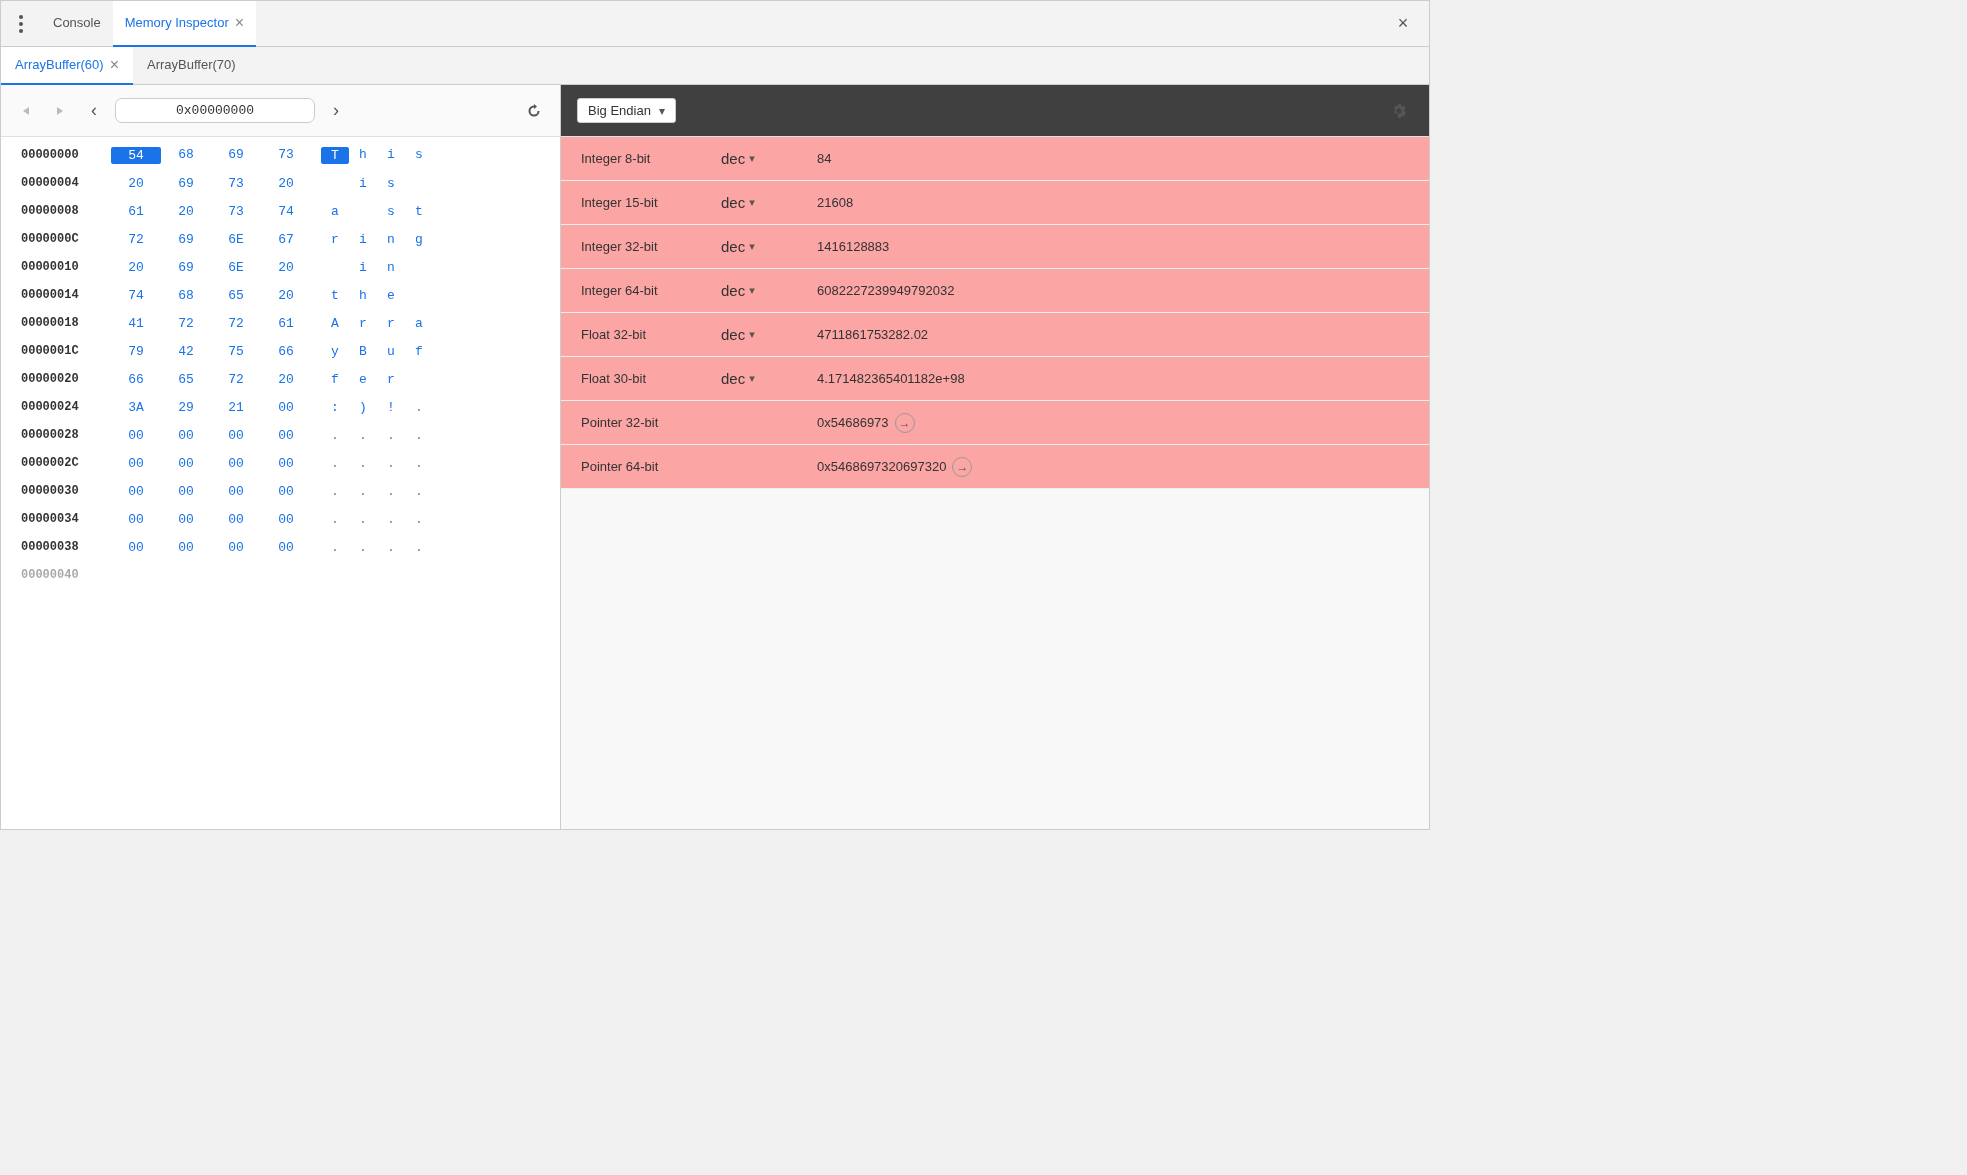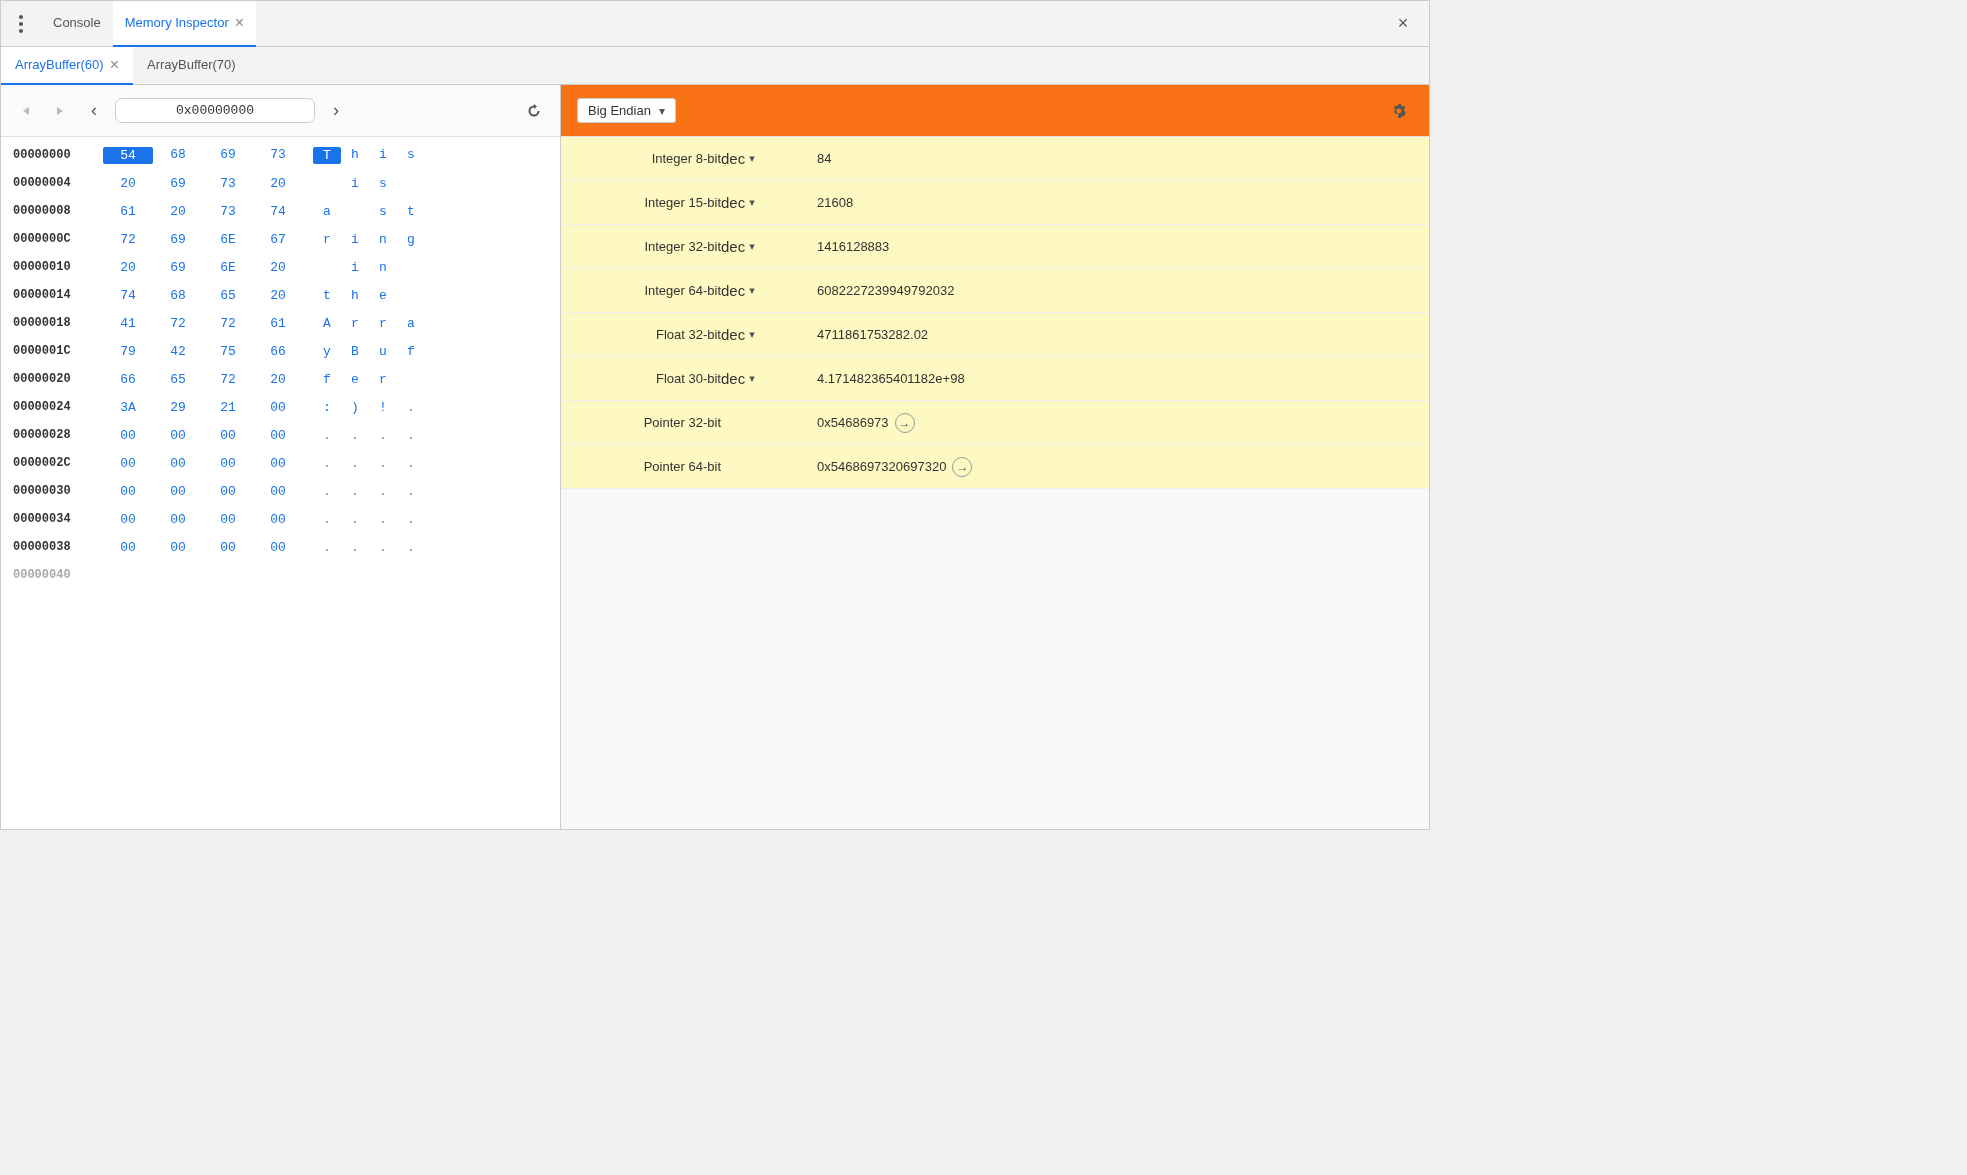--- a/index.html
+++ b/index.html
@@ -182,21 +182,21 @@
       cursor: pointer;
       color: #555;
       font-size: 16px;
       margin-left: auto;
     }
 
     
     .hex-content {
       flex: 1;
       overflow-y: auto;
-      padding: 4px 0;
+      padding: 4px 8px;
     }
 
     .hex-row {
       display: flex;
       align-items: center;
       padding: 2px 12px;
       height: 28px;
       gap: 0;
     }
 
@@ -260,21 +260,21 @@
       display: flex;
       flex-direction: column;
       background: #f8f8f8;
     }
 
     .right-panel-header {
       display: flex;
       align-items: center;
       padding: 8px 16px;
       border-bottom: 1px solid #e0e0e0;
-      background: #f97316;
+      background: #404040;
       height: 52px;
       gap: 8px;
     }
 
     .endian-select {
       display: flex;
       align-items: center;
       border: 1px solid #cccccc;
       border-radius: 3px;
       background: white;
@@ -304,22 +304,21 @@
       overflow-y: auto;
       padding: 0;
     }
 
     .value-row {
       display: flex;
       align-items: center;
       padding: 0 20px;
       height: 44px;
       border-bottom: 1px solid #eeeeee;
-      background: #fef9c3;
-      text-align: right;
+      background: #fca5a5;
     }
 
     .value-label {
       width: 140px;
       font-size: 13px;
       color: #333;
       flex-shrink: 0;
     }
 
     .value-format {

